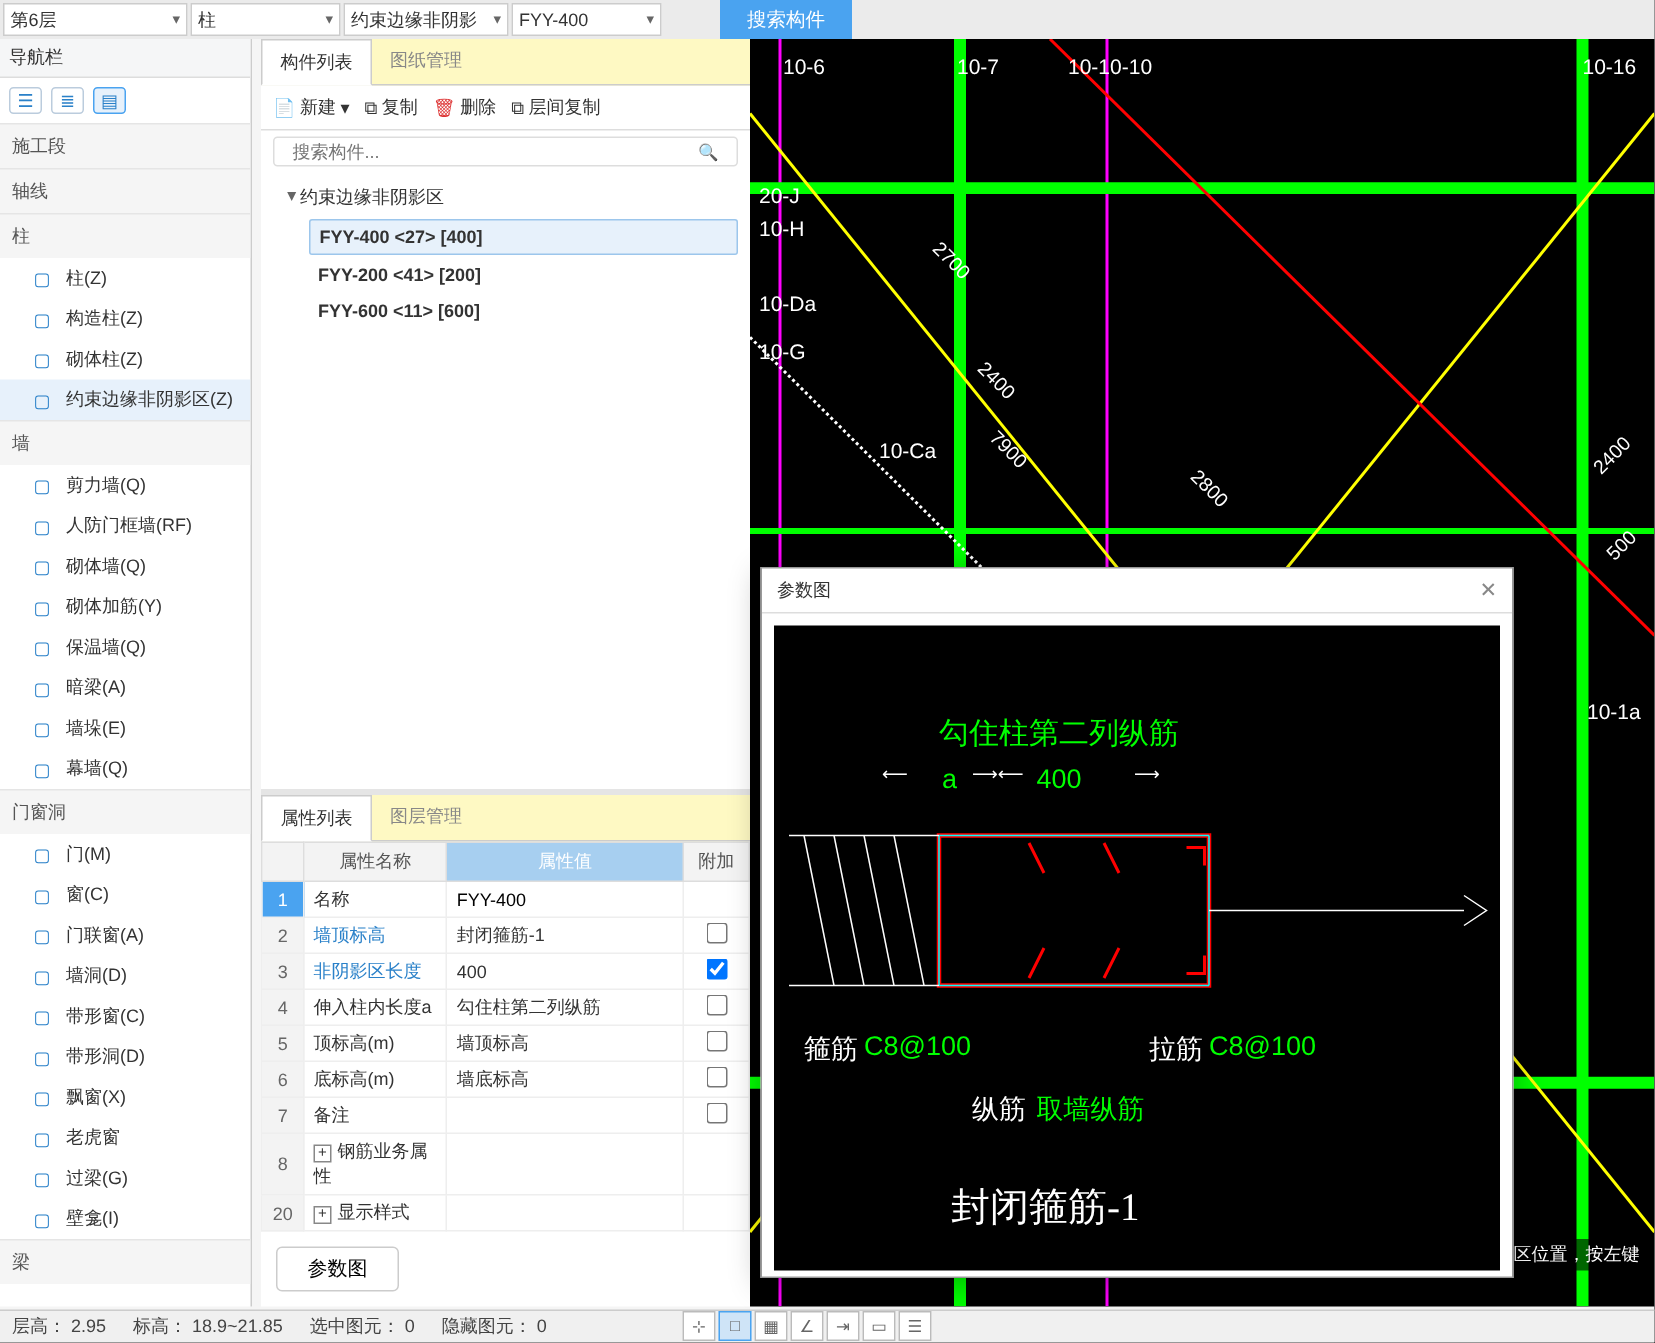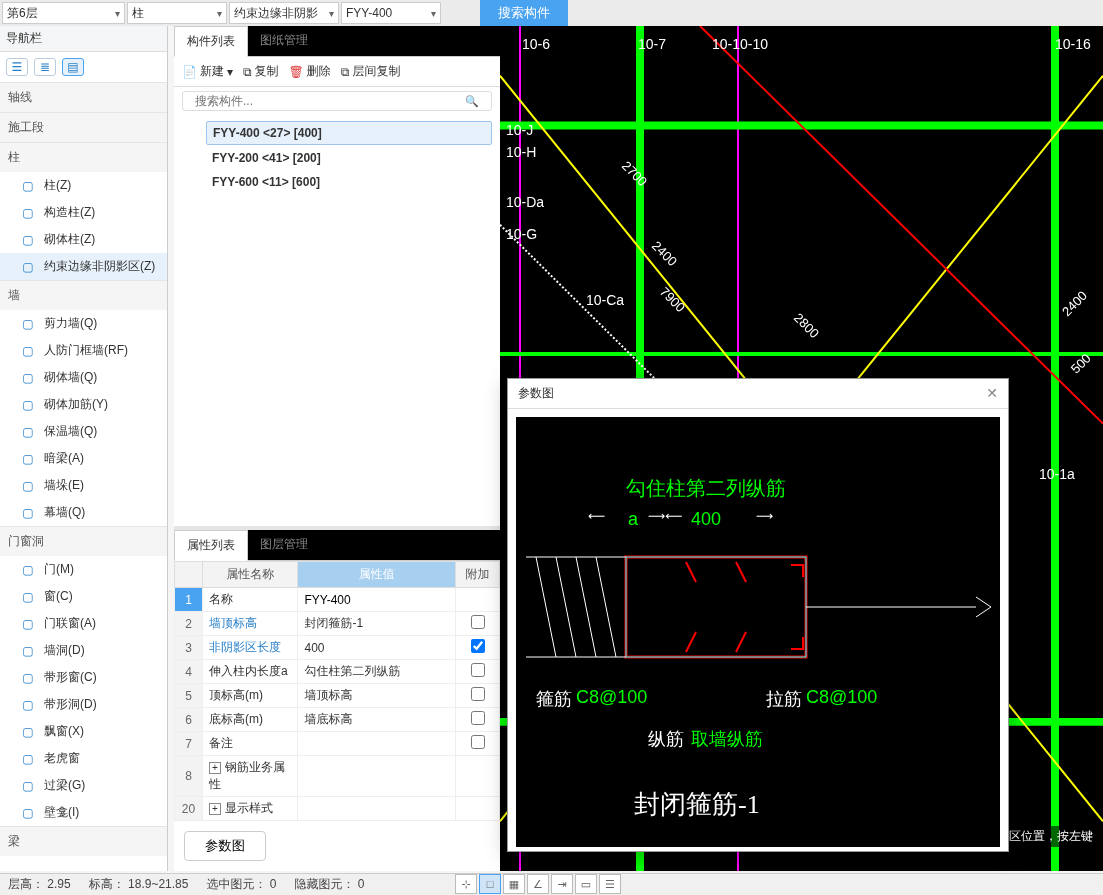--- a/index.html
+++ b/index.html
@@ -18,21 +18,21 @@
 .nav-icons { display: flex; gap: 6px; padding: 6px; }
 .nav-icons span { width: 22px; height: 18px; border: 1px solid #bcd; border-radius: 3px; display: inline-flex; align-items: center; justify-content: center; color: #2a81c9; }
 .nav-icons span.active { background: #e7f1fb; border-color: #4aa3f0; }
 .nav-section-title { padding: 6px 8px; background: #f5f5f5; border-top: 1px solid #e5e5e5; font-size: 12px; color: #555; }
 .nav-item { display: flex; align-items: center; padding: 5px 8px 5px 20px; gap: 8px; cursor: pointer; }
 .nav-item.selected { background: #e7f1fb; }
 .nav-item .icon { width: 16px; height: 16px; display:inline-flex; align-items:center; justify-content:center; color:#2a81c9; }
 
 
 .mid-pane { position: absolute; left: 174px; top: 26px; width: 326px; height: calc(100% - 50px); background: #fff; display: flex; flex-direction: column; }
-.tabs { display: flex; background: #000000; border-bottom: 1px solid #ccc; }
+.tabs { display: flex; background: #fef9c3; border-bottom: 1px solid #ccc; }
 .tab { padding: 6px 12px; color: #888; cursor: pointer; }
 .tab.active { background: #fff; border: 1px solid #ccc; border-bottom: 1px solid #fff; margin-bottom: -1px; color: #333; font-weight: 500; }
 .toolbar { display: flex; align-items: center; gap: 10px; padding: 6px 8px; border-bottom: 1px solid #ddd; }
 .toolbar button { border: none; background: none; font-size: 12px; display: inline-flex; align-items: center; gap: 3px; cursor: pointer; color: #333; }
 .toolbar .plus { color: #2a81c9; }
 .search-box { margin: 4px 8px; display: flex; align-items: center; border: 1px solid #ddd; border-radius: 3px; padding: 2px 12px; }
 .search-box input { border: none; flex: 1; outline: none; font-size: 12px; color: #888; }
 .search-box::after { content: "🔍"; font-size: 11px; color: #888; }
 .tree { padding: 4px 8px; flex: 0 0 auto; }
 .tree .group { padding: 4px 0 4px 10px; }
@@ -104,22 +104,22 @@
 </div>
 
 <div class="left-pane">
   <div class="nav-header">导航栏</div>
   <div class="nav-icons">
     <span>☰</span>
     <span>≣</span>
     <span class="active">▤</span>
   </div>
   <div id="nav-sections">
+      <div class="nav-section-title">施工段</div>
       <div class="nav-section-title">轴线</div>
-      <div class="nav-section-title">施工段</div>
       <div class="nav-section-title">柱</div>
       <div class="nav-item">
         <span class="icon">▢</span>
         <span>柱(Z)</span>
       </div>
       <div class="nav-item">
         <span class="icon">▢</span>
         <span>构造柱(Z)</span>
       </div>
       <div class="nav-item">
@@ -225,20 +225,21 @@
       </button>
     <button>
         <span>⧉</span>
         <span>层间复制</span>
       </button>
   </div>
   <div class="search-box">
     <input placeholder="搜索构件..." style="">
   </div>
   <div class="tree">
+    <div class="group">约束边缘非阴影区</div>
     <ul id="tree-items">
         <li class="selected">FYY-400  &lt;27&gt;  [400]</li>
         <li class="">FYY-200  &lt;41&gt;  [200]</li>
         <li class="">FYY-600  &lt;11&gt;  [600]</li>
       </ul>
   </div>
 
   <div style="flex:1"></div>
   <div class="splitter"></div>
 
@@ -334,26 +335,26 @@
           <line x1="603" y1="50" x2="0" y2="800" stroke="#ff0"></line>
           <line x1="0" y1="200" x2="400" y2="600" stroke="#fff" stroke-dasharray="2 2"></line>
           <line x1="200" y1="0" x2="603" y2="400" stroke="#f00"></line>
         </g>
       </svg>
     </div>
     <span class="lbl" style="left:22px;top:10px">10-6</span>
     <span class="lbl" style="left:138px;top:10px">10-7</span>
     <span class="lbl" style="left:212px;top:10px">10-10-10</span>
     <span class="lbl" style="left:555px;top:10px">10-16</span>
-    <span class="lbl" style="left:6px;top:96px">10-J</span>
+    <span class="lbl" style="left:6px;top:96px">20-J</span>
     <span class="lbl" style="left:6px;top:118px">10-H</span>
     <span class="lbl" style="left:6px;top:168px">10-Da</span>
     <span class="lbl" style="left:6px;top:200px">10-G</span>
     <span class="lbl" style="left:86px;top:266px">10-Ca</span>
-    <span class="lbl" style="left:539px;top:440px">10-1a</span>
+    <span class="lbl" style="left:558px;top:440px">10-1a</span>
     <span class="dim" style="left:120px;top:140px;transform:rotate(45deg)">2700</span>
     <span class="dim" style="left:150px;top:220px;transform:rotate(45deg)">2400</span>
     <span class="dim" style="left:560px;top:270px;transform:rotate(-45deg)">2400</span>
     <span class="dim" style="left:158px;top:266px;transform:rotate(45deg)">7900</span>
     <span class="dim" style="left:292px;top:292px;transform:rotate(45deg)">2800</span>
     <span class="dim" style="left:570px;top:330px;transform:rotate(-45deg)">500</span>
   </div>
   <div class="status-right">影区位置，按左键</div>
 </div>
 

